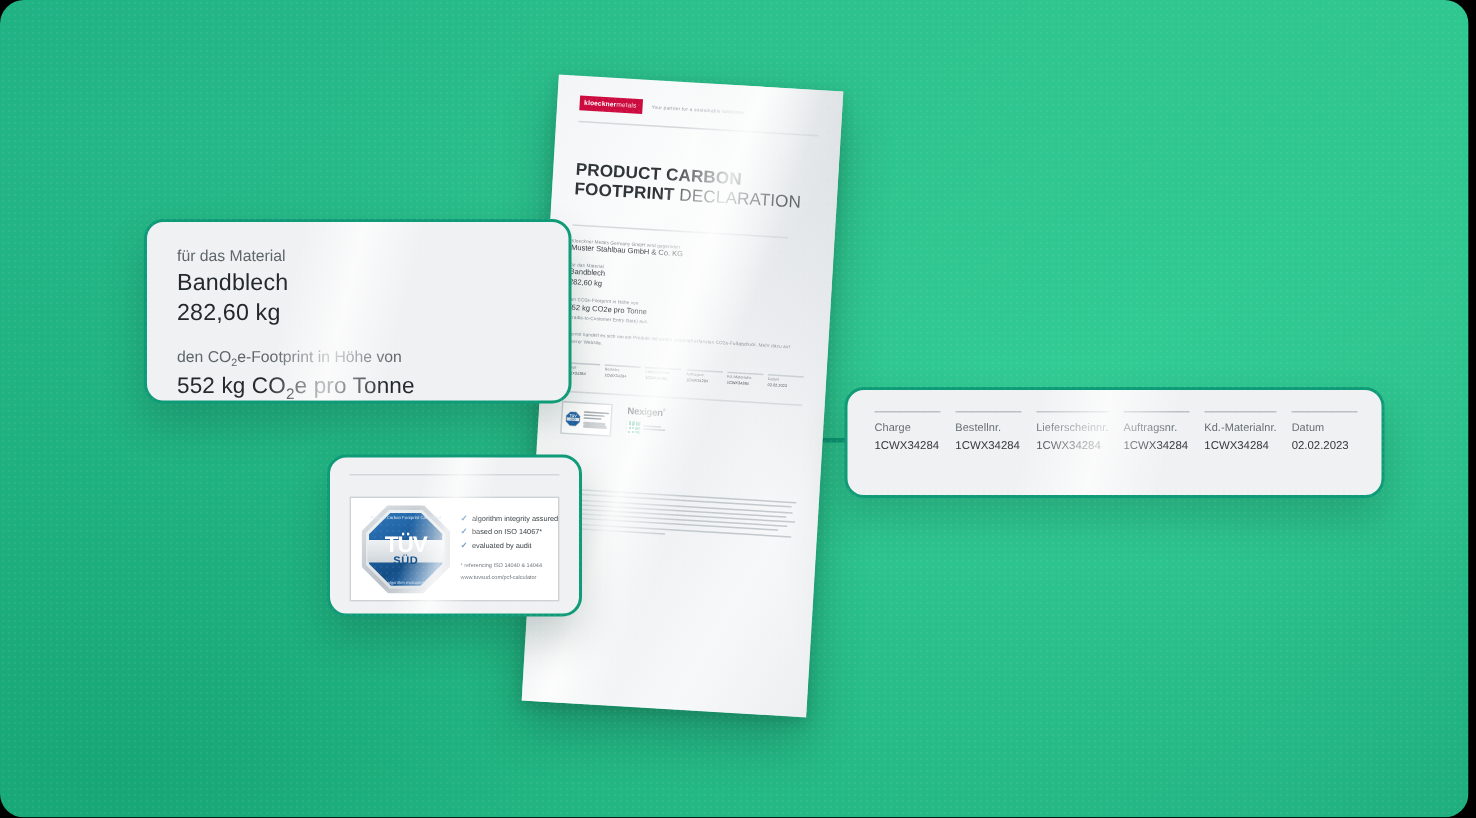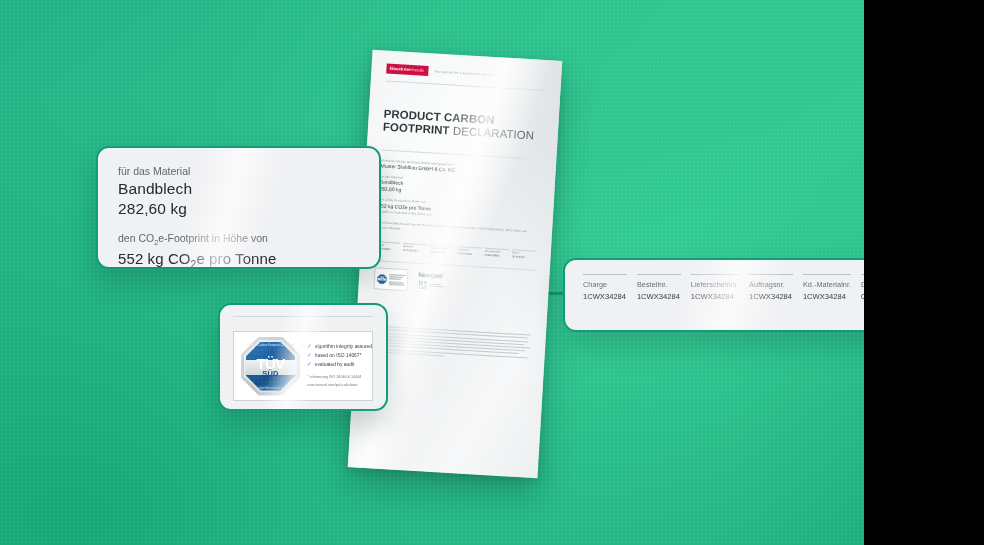--- a/index.html
+++ b/index.html
@@ -2,28 +2,29 @@
 <html><head>
 <meta charset="utf-8">
 <style>
   html, body {
     margin: 0;
     padding: 0;
     background: #000;
   }
   #stage {
     position: relative;
-    width: 864px;
+    width: 979px;
     height: 545px;
     overflow: hidden;
     font-family: "Liberation Sans", sans-serif;
     background:
       radial-gradient(120% 120% at 88% 8%, #2fc68f 0%, rgba(47,198,143,0) 55%),
       radial-gradient(130% 130% at 8% 95%, #17a676 0%, rgba(23,166,118,0) 60%),
       linear-gradient(143deg, #21b284 0%, #2cc08d 38%, #35cf98 62%, #1fae7e 100%);
+    border-radius: 16px;
   }
   #stage::after{
     content:"";
     position:absolute; inset:0;
     background-image:
       radial-gradient(rgba(255,255,255,.055) 1px, rgba(0,0,0,0) 1px);
     background-size: 4px 4px;
     pointer-events:none;
   }
 

